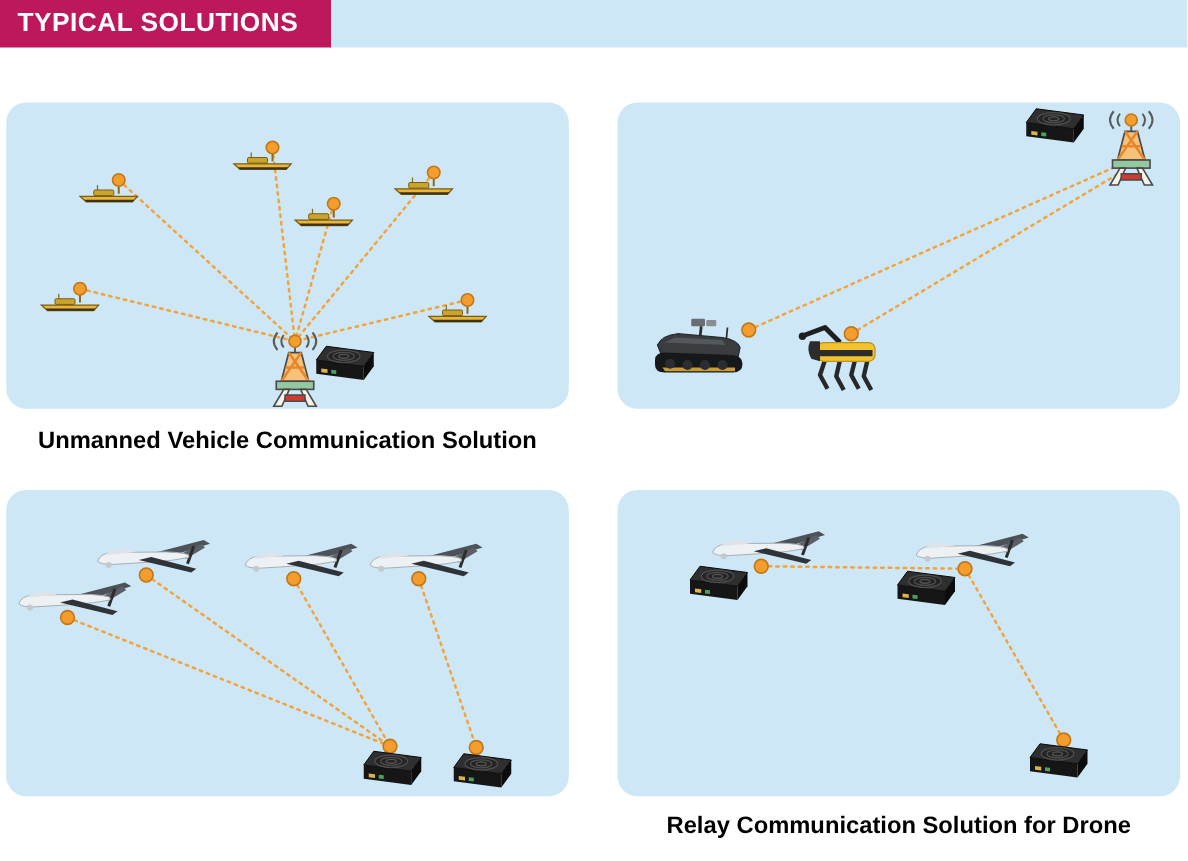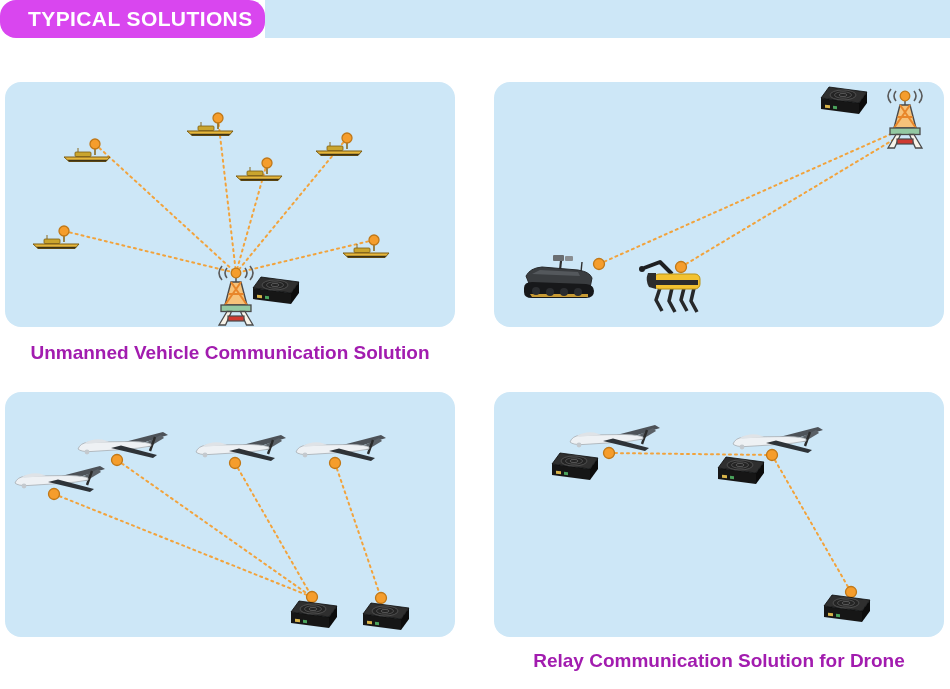--- a/index.html
+++ b/index.html
@@ -1,32 +1,32 @@
 <!DOCTYPE html>
 <html><head>
 <meta charset="utf-8">
 <style>
   html,body{margin:0;padding:0;background:#ffffff;}
   .page{position:relative;width:950px;height:689px;background:#ffffff;overflow:hidden;
         font-family:"Liberation Sans", sans-serif;}
   
-  .header-dark{position:absolute;left:0;top:0;width:265px;height:38px;background:#d946ef;
+  .header-dark{position:absolute;left:0;top:0;width:265px;height:38px;background:#be185d;
                color:#ffffff;font-size:21px;font-weight:600;letter-spacing:.4px;
-               line-height:38px;padding-left:28px;box-sizing:border-box;border-radius:16px;}
+               line-height:38px;padding-left:14px;box-sizing:border-box;}
   .header-strip{position:absolute;left:265px;top:0;width:685px;height:38px;background:#cde7f7;}
   
   .panel{position:absolute;width:450px;height:245px;background:#cde7f7;border-radius:16px;}
   .p1{left:5px;top:82px;}
   .p2{left:494px;top:82px;}
   .p3{left:5px;top:392px;}
   .p4{left:494px;top:392px;}
   .panel svg{display:block;width:450px;height:245px;}
   
   .caption{position:absolute;width:450px;height:28px;text-align:center;
-           color:#a21caf;font-size:19px;font-weight:600;}
+           color:#000000;font-size:19px;font-weight:600;}
   .c1{left:5px;top:342px;}
   .c2{left:494px;top:342px;}
   .c3{left:5px;top:650px;}
   .c4{left:494px;top:650px;}
   
   .link{stroke:#f2a33c;stroke-width:2;stroke-dasharray:2 4;stroke-linecap:round;fill:none;}
   .node{fill:#f59d2c;stroke:#c07818;stroke-width:1.3;}
   .defs-holder{position:absolute;width:0;height:0;overflow:hidden;}
 </style>
 </head>

